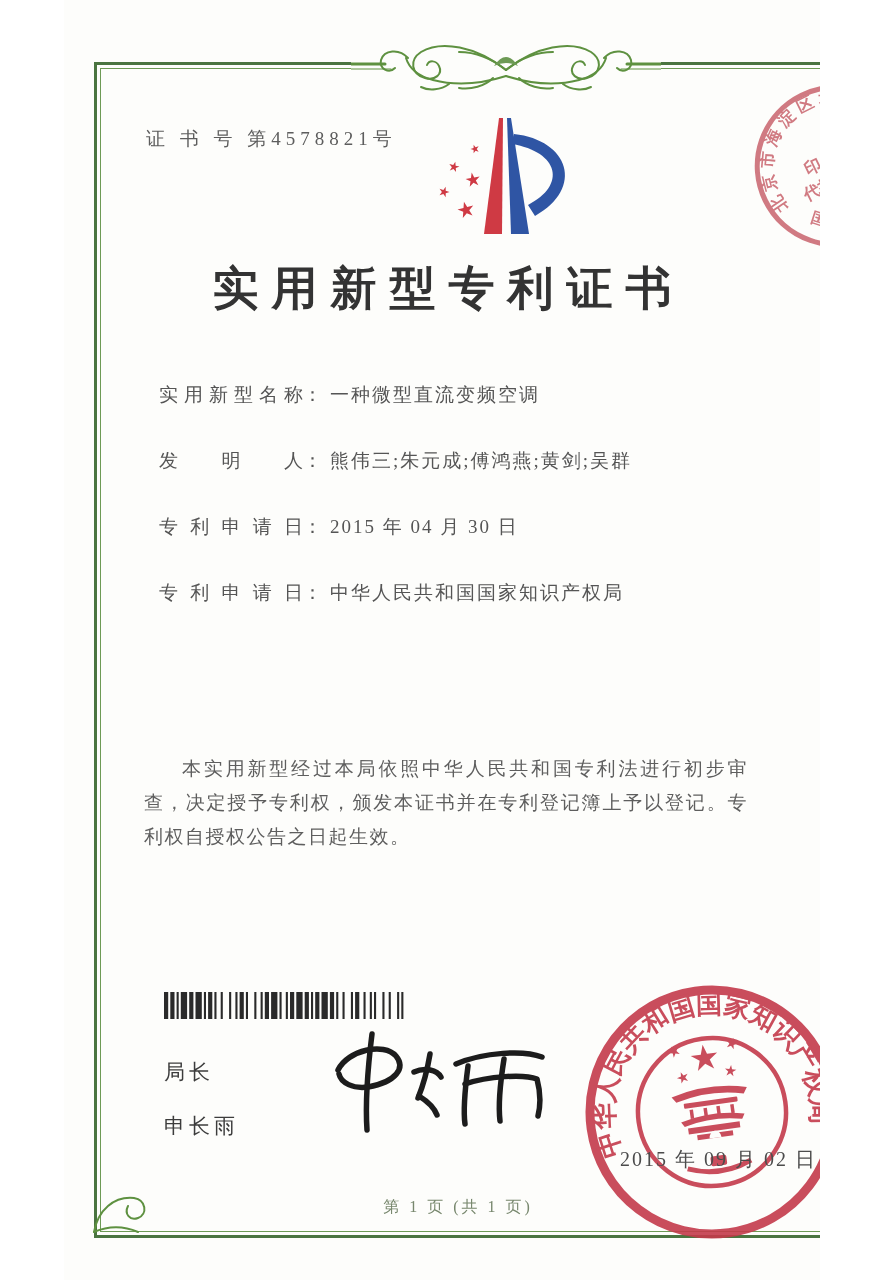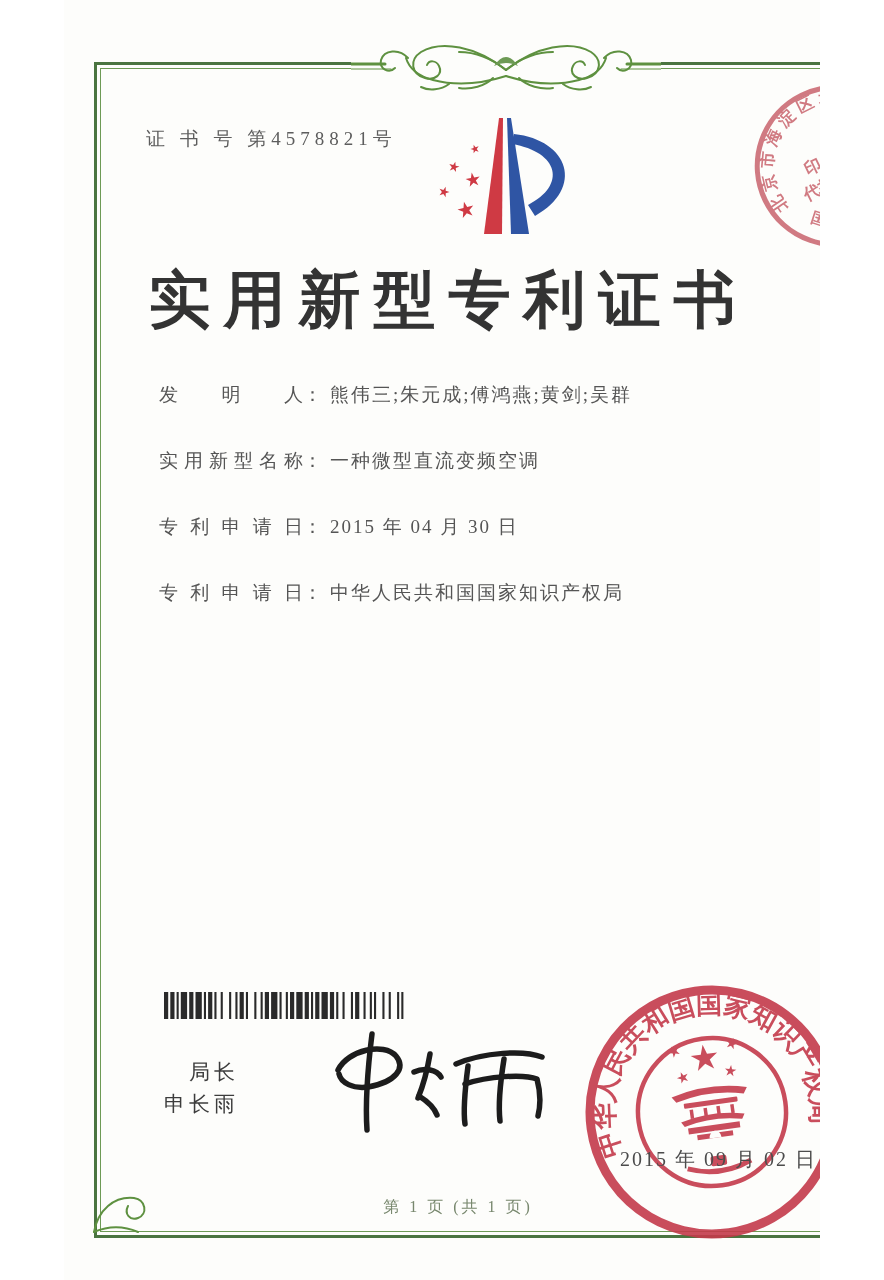--- a/index.html
+++ b/index.html
@@ -26,42 +26,42 @@
   .cert-no{
     position:absolute;left:82px;top:126px;font-size:19px;color:#5d5d5d;
     letter-spacing:5px;
   }
   .logo{position:absolute;left:352px;top:110px;width:180px;height:135px;}
 
   .tax-seal{position:absolute;left:684px;top:78px;width:176px;height:176px;opacity:.85;}
 
   .title{
     position:absolute;left:0;top:258px;width:100%;text-align:center;
-    font-size:62px;font-weight:600;color:#333333;letter-spacing:13px;text-indent:13px;
+    font-size:46px;font-weight:600;color:#333333;letter-spacing:13px;text-indent:13px;
   }
 
   .fields{position:absolute;left:95px;top:382px;right:60px;}
   .field-row{height:24px;margin-bottom:42px;font-size:19px;color:#555555;white-space:nowrap;}
   .field-label{
     display:inline-block;width:144px;text-align:justify;text-align-last:justify;
     vertical-align:top;
   }
   .field-colon{display:inline-block;vertical-align:top;}
   .field-value{display:inline-block;letter-spacing:2px;padding-left:8px;vertical-align:top;}
 
   .paras{
     position:absolute;left:80px;top:752px;right:72px;
     font-size:19px;line-height:34px;color:#5e5e5e;text-align:justify;letter-spacing:1.5px;
   }
   .paras p{margin:0;text-indent:2em;}
 
   .barcode{position:absolute;left:100px;top:992px;width:246px;height:28px;}
 
   .sig-block{position:absolute;left:100px;top:1058px;font-size:21px;color:#3c3c3c;letter-spacing:4px;}
-  .sig-title{margin-bottom:4px;text-align:right;}
+  .sig-title{margin-bottom:26px;}
   .signature{position:absolute;left:242px;top:1024px;width:250px;height:115px;}
 
   .office-seal{position:absolute;left:516px;top:980px;width:264px;height:264px;opacity:.9;}
   .seal-date{
     position:absolute;left:556px;top:1146px;font-size:20px;color:#4c4c4c;letter-spacing:2px;
     white-space:nowrap;
   }
   .footer{
     position:absolute;left:16px;top:1197px;width:100%;text-align:center;
     font-size:16px;color:#77876d;letter-spacing:3px;
@@ -148,34 +148,35 @@
       </text>
       <text x="85" y="81" text-anchor="middle" font-size="16" font-weight="bold" font-family="'Liberation Sans',sans-serif">印 花 税</text>
       <text x="85" y="103" text-anchor="middle" font-size="16" font-weight="bold" font-family="'Liberation Sans',sans-serif">代扣专用章</text>
     </g>
   </svg>
 
   <div class="title">实用新型专利证书</div>
 
   <div class="fields">
     <div class="field-row">
+      <span class="field-label">实用新型名称</span><span class="field-colon">：</span><span class="field-value">一种微型直流变频空调</span>
+    </div>
+    <div class="field-row">
       <span class="field-label">发明人</span><span class="field-colon">：</span><span class="field-value">熊伟三;朱元成;傅鸿燕;黄剑;吴群</span>
     </div>
     <div class="field-row">
-      <span class="field-label">实用新型名称</span><span class="field-colon">：</span><span class="field-value">一种微型直流变频空调</span>
-    </div>
-    <div class="field-row">
       <span class="field-label">专利申请日</span><span class="field-colon">：</span><span class="field-value">2015 年 04 月 30 日</span>
     </div>
     <div class="field-row">
       <span class="field-label">专利申请日</span><span class="field-colon">：</span><span class="field-value">中华人民共和国国家知识产权局</span>
     </div>
   </div>
 
   <div class="paras">
+    <p>本实用新型经过本局依照中华人民共和国专利法进行初步审查，决定授予专利权，颁发本证书并在专利登记簿上予以登记。专利权自授权公告之日起生效。</p>
   </div>
 
   <svg id="barcode-svg" class="barcode" viewBox="0 0 246 28" preserveAspectRatio="none">
       <rect x="0.0" y="0" width="4.2" height="27" fill="#2a2a2a"></rect>
       <rect x="6.3" y="0" width="4.2" height="27" fill="#2a2a2a"></rect>
       <rect x="12.6" y="0" width="2.1" height="27" fill="#2a2a2a"></rect>
       <rect x="16.8" y="0" width="6.3" height="27" fill="#2a2a2a"></rect>
       <rect x="25.2" y="0" width="4.2" height="27" fill="#2a2a2a"></rect>
       <rect x="31.5" y="0" width="6.3" height="27" fill="#2a2a2a"></rect>
       <rect x="39.9" y="0" width="2.1" height="27" fill="#2a2a2a"></rect>

